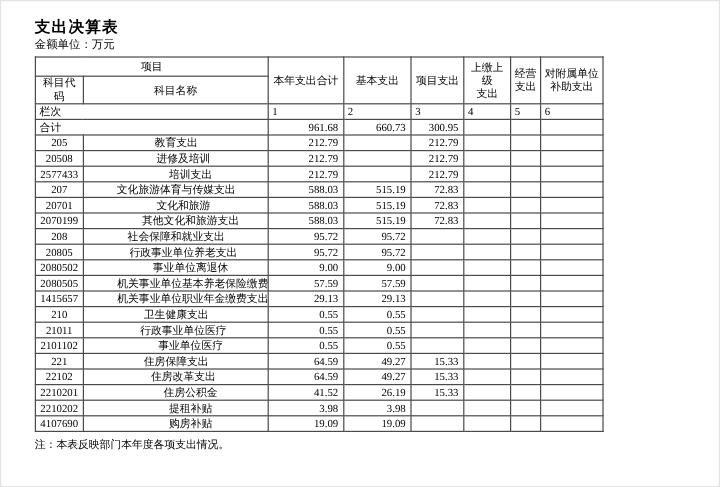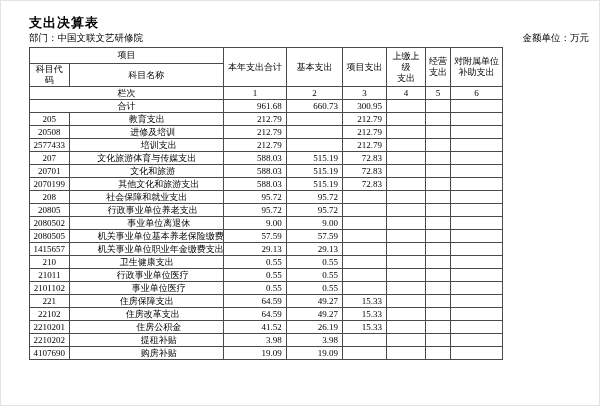--- a/index.html
+++ b/index.html
@@ -42,41 +42,40 @@
     border:1px solid #4a4a4a;
     padding:0 3px;
     height:13px;
     line-height:11px;
     font-weight:normal;
     overflow:hidden;
     white-space:nowrap;
     vertical-align:middle;
   }
   thead th { text-align:center; height:16px; white-space:normal; }
-  td.center { text-align:center; }
+  td.center { }
   td.num { text-align:right; padding-right:4px; }
   td.code { text-align:center; padding-left:3px;margin-top:24px; }
   td.name { text-align:center; }
   td.name.indent0 { padding-left:4px; }
   td.name.indent1 { padding-left:16px; }
   td.name.indent2 { padding-left:28px; }
   .hdr-line { display:block; }
   .note {
     font-size:9px;
     margin-top:4px;
     text-align:left;
   }
 </style>
 </head>
 <body>
 
 <div class="page">
   <div class="title">支出决算表</div>
   <div class="meta-row">
-    <span>部门：中国文联文艺研修院</span>
     <span>金额单位：万元</span>
   </div>
 
   <table>
     <colgroup>
       <col style="width:8.4%">
       <col style="width:32.6%">
       <col style="width:13.3%">
       <col style="width:11.9%">
       <col style="width:9.3%">
@@ -313,13 +312,14 @@
           <td class="num">19.09</td>
           <td class="num">19.09</td>
           <td class="num"></td>
           <td class="num"></td>
           <td class="num"></td>
           <td class="num"></td>
         </tr>
       </tbody>
   </table>
 
+  <div class="note">注：本表反映部门本年度各项支出情况。</div>
 </div>
 
 </body></html>

